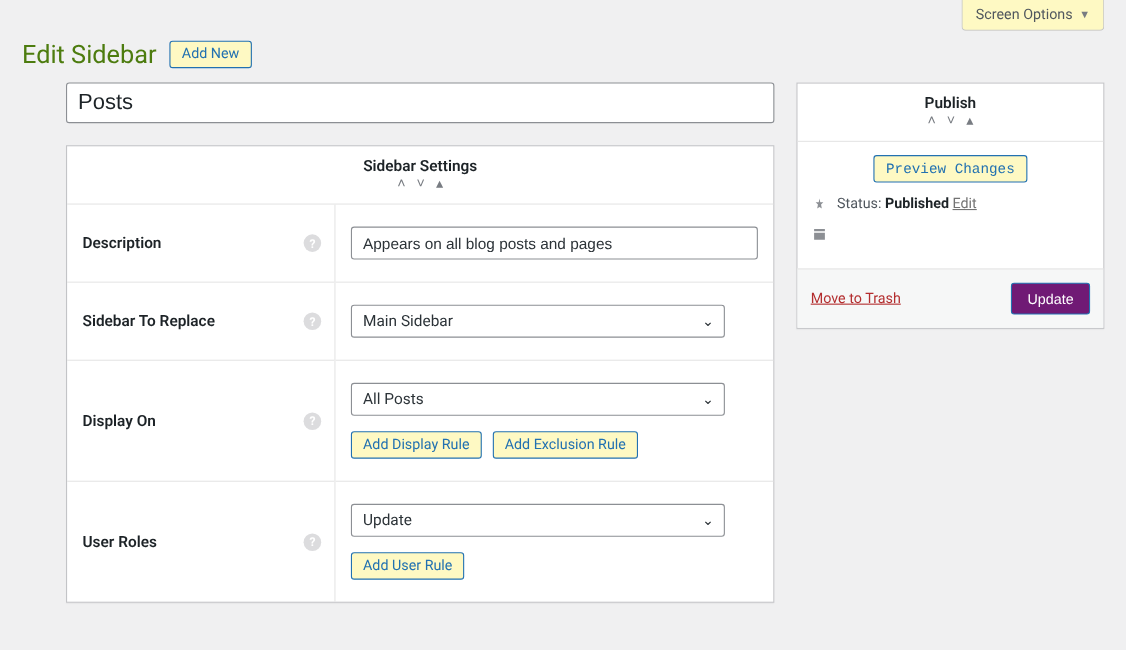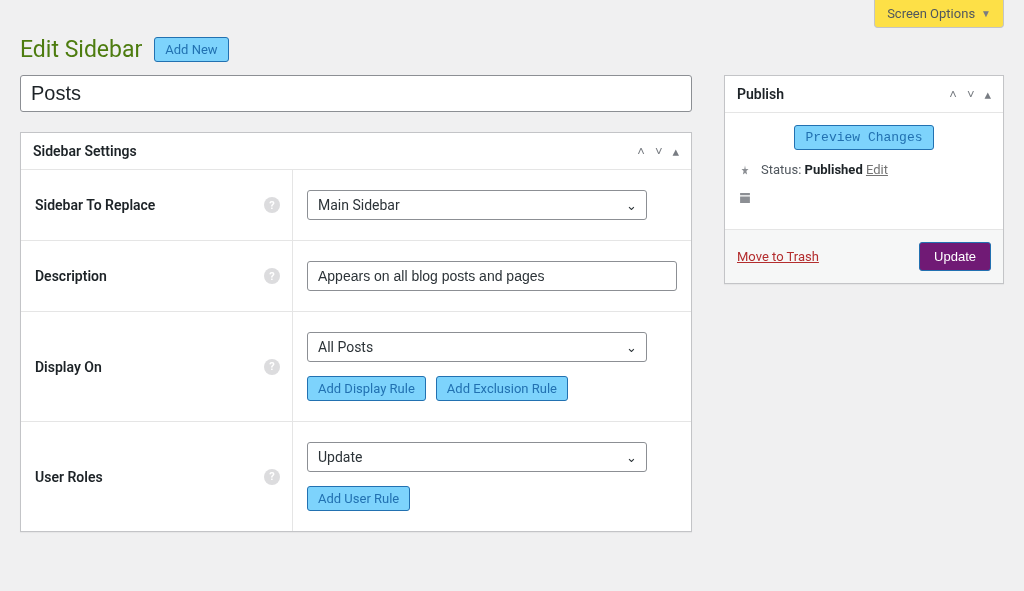--- a/index.html
+++ b/index.html
@@ -10,21 +10,21 @@
     color: #1d2327;
     padding: 0 20px 20px 20px;
     width: 1024px;
   }
   .top-bar {
     display: flex;
     justify-content: flex-end;
     padding-top: 0;
   }
   .screen-options {
-    background: #fde047;
+    background: #fef9c3;
     border: 1px solid #c3c4c7;
     border-top: none;
     padding: 6px 12px;
     font-size: 13px;
     color: #50575e;
     cursor: pointer;
     border-radius: 0 0 4px 4px;
     display: inline-flex;
     align-items: center;
     gap: 6px;
@@ -41,31 +41,32 @@
     margin-bottom: 12px;
   }
   .page-title {
     font-size: 23px;
     font-weight: 400;
     color: #4d7c0f;
   }
   .btn-outline {
     border: 1px solid #2271b1;
     color: #2271b1;
-    background: #7dd3fc;
+    background: #fef9c3;
     padding: 4px 10px;
     border-radius: 3px;
     font-size: 13px;
     cursor: pointer;
     text-decoration: none;
   }
   .layout {
     display: flex;
-    gap: 32px;
+    gap: 20px;
     align-items: flex-start;
+    margin-left: 40px;
   }
   .main-col { flex: 1; }
   .side-col { width: 280px; }
   .title-input {
     width: 100%;
     font-size: 20px;
     padding: 6px 10px;
     border: 1px solid #8c8f94;
     border-radius: 3px;
     background: #fff;
@@ -78,20 +79,21 @@
     margin-top: 20px;
     box-shadow: 0 1px 1px rgba(0,0,0,0.04);
   }
   .side-col .postbox { margin-top: 0; }
   .postbox-header {
     display: flex;
     align-items: center;
     justify-content: space-between;
     padding: 10px 12px;
     border-bottom: 1px solid #e5e5e5;
+    flex-direction: column;
   }
   .postbox-header h2 {
     font-size: 14px;
     font-weight: 600;
     color: #1d2327;
   }
   .handle-actions {
     display: flex;
     gap: 10px;
     align-items: center;
@@ -226,37 +228,37 @@
         <div class="handle-actions">
           <span>˄</span>
           <span>˅</span>
           <span>▴</span>
         </div>
       </div>
       <table class="settings-table">
         <tbody>
             <tr>
           <td class="label-cell">
+            <span>Description</span>
+            <span class="help-icon">?</span>
+          </td>
+          <td class="control-cell">
+            <input type="text" class="text-input" value="Appears on all blog posts and pages" style="">
+          </td>
+        </tr>
+        <tr>
+          <td class="label-cell">
             <span>Sidebar To Replace</span>
             <span class="help-icon">?</span>
           </td>
           <td class="control-cell">
             <div class="select-wrap">
               <div class="select-input">Main Sidebar</div>
               <span class="select-caret">⌄</span>
             </div>
-          </td>
-        </tr>
-        <tr>
-          <td class="label-cell">
-            <span>Description</span>
-            <span class="help-icon">?</span>
-          </td>
-          <td class="control-cell">
-            <input type="text" class="text-input" value="Appears on all blog posts and pages" style="">
           </td>
         </tr>
         <tr>
           <td class="label-cell">
             <span>Display On</span>
             <span class="help-icon">?</span>
           </td>
           <td class="control-cell">
             <div class="select-wrap">
               <div class="select-input">All Posts</div>

